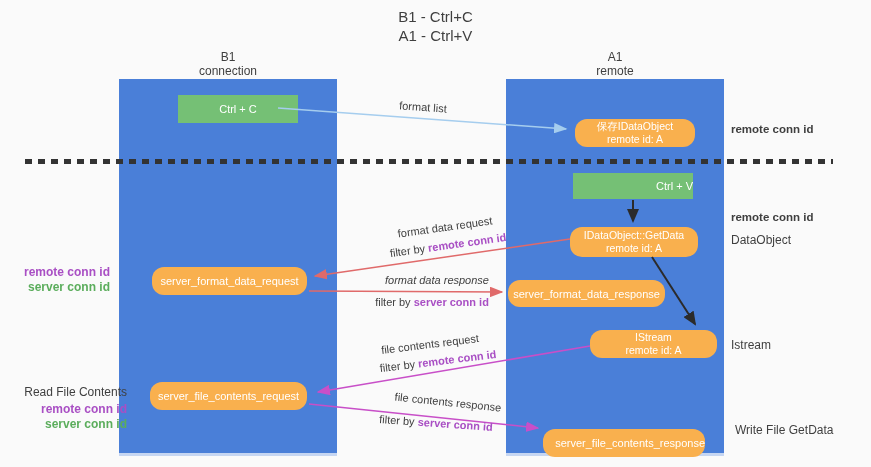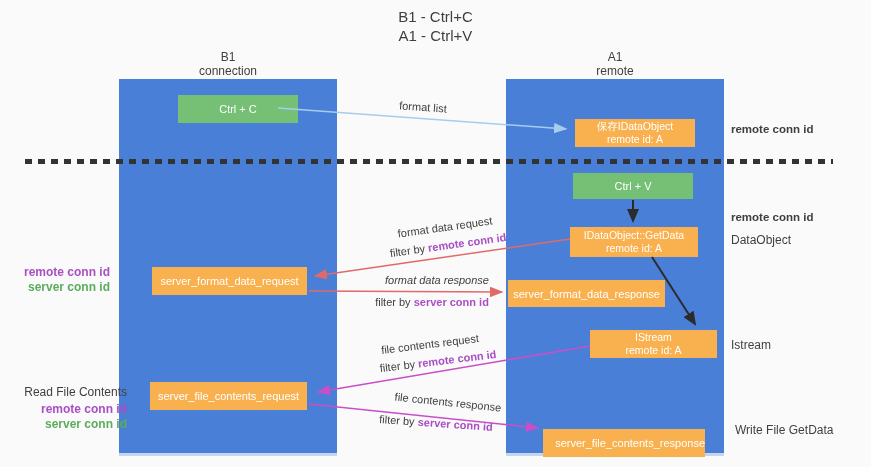--- a/index.html
+++ b/index.html
@@ -33,21 +33,21 @@
     z-index:1;
     box-shadow:0 3px 0 #c6d6f2;
   }
   .node{
     display:flex;flex-direction:column;
     align-items:center;justify-content:center;
     color:#fff;text-align:center;
     z-index:3;
   }
   .node.green{background:var(--box-green,#75c075);font-size:11px;}
-  .node.orange{background:var(--box-orange,#f9b04e);font-size:11px;}
+  .node.orange{background:var(--box-orange,#f9b04e);font-size:11px;border-radius:12px;}
   .node .ln{display:block;line-height:13px;font-size:10.5px;}
   .node .single{font-size:11px;}
   .dashline{
     left:25px;top:159px;width:808px;height:5px;
     background:repeating-linear-gradient(90deg,
       var(--dash-line,#333) 0 7px, transparent 7px 13px);
     z-index:4;
   }
   svg.overlay{left:0;top:0;z-index:4;pointer-events:none;}
   .flow-label{
@@ -119,21 +119,21 @@
 
   <div class="abs node green" style="left:157px;top:95px;width:120px;height:28px;margin-left:21px;">
     <span class="single">Ctrl + C</span>
   </div>
 
   <div class="abs node orange" style="left:575px;top:119px;width:120px;height:28px;">
     <span class="ln">保存IDataObject</span>
     <span class="ln">remote id: A</span>
   </div>
 
-  <div class="abs node green" style="left:573px;top:173px;width:120px;height:26px;">
+  <div class="abs node green" style="left:573px;top:173px;width:120px;height:26px;align-items:flex-end;">
     <span class="single">Ctrl + V</span>
   </div>
 
   <div class="abs node orange" style="left:570px;top:227px;width:128px;height:30px;">
     <span class="ln">IDataObject::GetData</span>
     <span class="ln">remote id: A</span>
   </div>
 
   <div class="abs node orange" style="left:152px;top:267px;width:155px;height:28px;">
     <span class="single">server_format_data_request</span>

